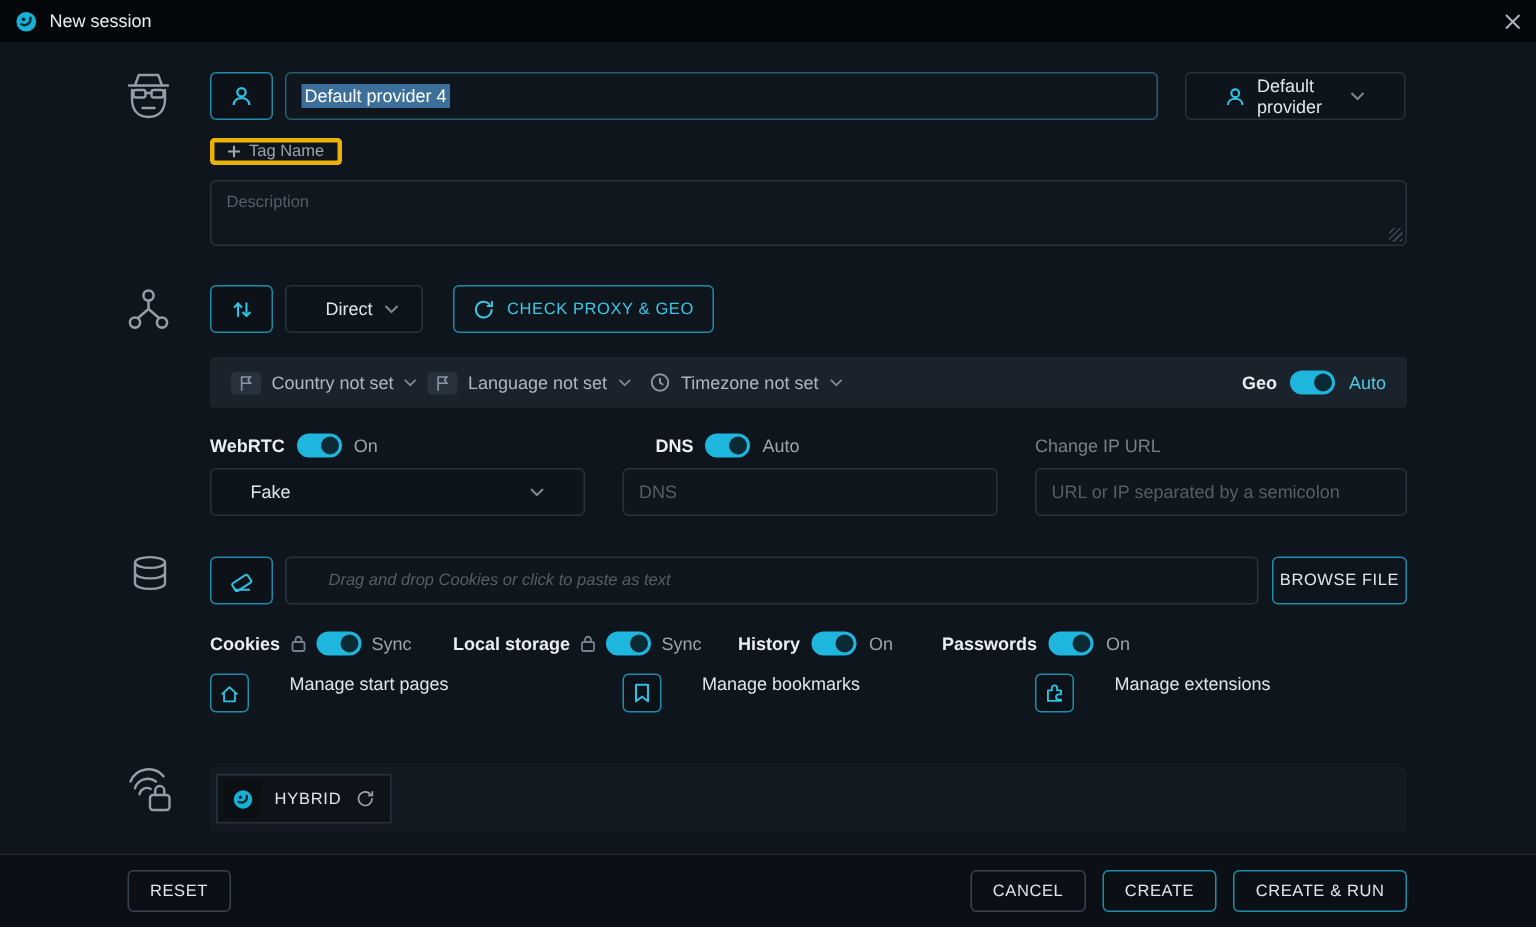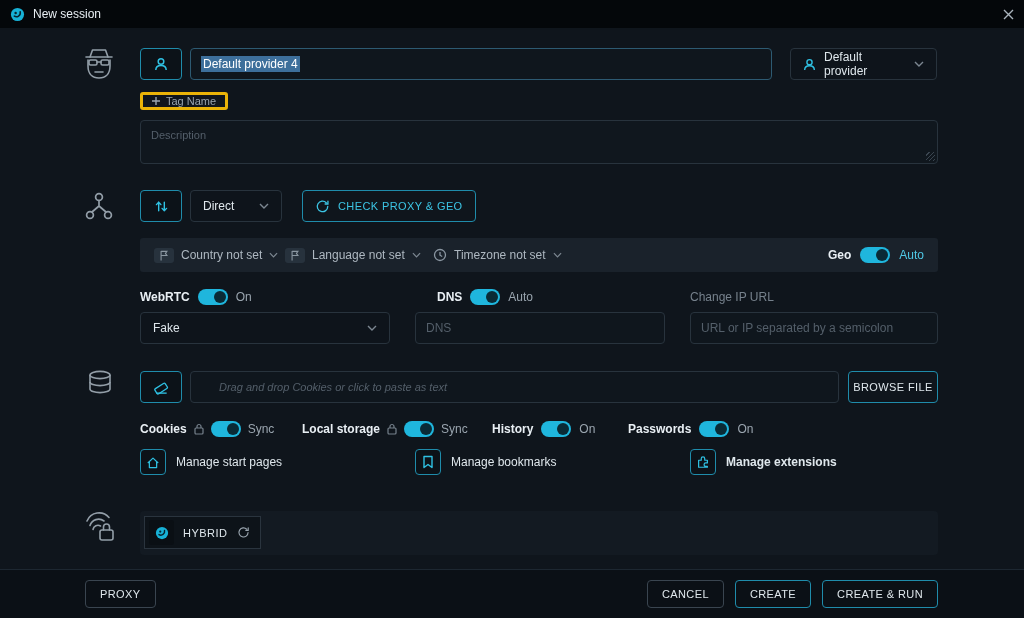--- a/index.html
+++ b/index.html
@@ -11,39 +11,39 @@
   
   .titlebar{position:absolute;top:0;left:0;right:0;height:28px;background:#04070a;
             display:flex;align-items:center;padding:0 10px;gap:8px;}
   .titlebar .title{font-size:12px;color:#e8eef3;}
   .closebtn{margin-left:auto;color:#aab4bd;cursor:pointer;display:flex;align-items:center;}
 
   
   .icbtn{display:flex;align-items:center;justify-content:center;width:42px;height:32px;
          border:1px solid #1f8cab;border-radius:4px;color:#2fc1e3;background:#0c1218;cursor:pointer;box-sizing:border-box;}
   .dd{display:flex;align-items:center;gap:8px;border:1px solid #28333d;border-radius:4px;background:#0e141b;
-      padding:0 12px;height:32px;color:#dfe7ec;cursor:pointer;box-sizing:border-box;font-size:12px;}
+      padding:0 26px;height:32px;color:#dfe7ec;cursor:pointer;box-sizing:border-box;font-size:12px;}
   .dd .chev{margin-left:auto;color:#7c8791;}
   .input{border:1px solid #28333d;border-radius:4px;background:#0f161d;color:#dfe7ec;padding:0 10px;
          height:32px;font-size:12px;font-family:inherit;box-sizing:border-box;outline:none;}
   .input::placeholder, textarea::placeholder{color:#545f6a;}
   .cyanbtn{display:inline-flex;align-items:center;gap:8px;border:1px solid #1f8cab;border-radius:4px;
            color:#3cc5e5;background:transparent;height:32px;padding:0 12px;font-size:11px;
            letter-spacing:.4px;cursor:pointer;box-sizing:border-box;white-space:nowrap;}
   .graybtn{border:1px solid #3a4550;border-radius:4px;background:transparent;color:#dfe7ec;height:28px;
            padding:0 14px;font-size:11px;letter-spacing:.4px;display:inline-flex;align-items:center;
            justify-content:center;cursor:pointer;box-sizing:border-box;white-space:nowrap;}
   .footcyan{border-color:#1f8cab;}
   .toggle{display:inline-block;width:30px;height:16px;border-radius:9px;background:#1fb6dd;position:relative;
           cursor:pointer;flex:none;}
   .toggle .knob{position:absolute;right:2px;top:2px;width:12px;height:12px;border-radius:50%;background:#0a2b36;}
   .label-strong{font-weight:bold;color:#e9eff4;font-size:12px;}
   .state{color:#9aa5af;font-size:12px;}
   .group{display:flex;align-items:center;gap:8px;position:absolute;height:18px;}
-  .manage{display:flex;align-items:center;gap:10px;cursor:pointer;position:absolute;}
+  .manage{display:flex;gap:27px;cursor:pointer;position:absolute;}
   .managebox{width:26px;height:26px;border:1px solid #1f8cab;border-radius:4px;display:flex;align-items:center;
              justify-content:center;color:#2fc1e3;box-sizing:border-box;background:#0c1218;}
   .strip{position:absolute;left:140px;top:238px;width:798px;height:34px;background:#1a222b;border-radius:3px;}
   .stripitem{display:flex;align-items:center;gap:7px;color:#aeb8c1;font-size:12px;cursor:pointer;
              position:absolute;top:0;height:34px;}
   .badge{width:20px;height:15px;background:#27323d;border-radius:3px;display:flex;align-items:center;
          justify-content:center;color:#8b97a2;flex:none;}
   .namefield{display:flex;align-items:center;border:1px solid #2d5a72;border-radius:4px;background:#0f161d;
              padding:0 10px;box-sizing:border-box;height:32px;}
   .namefield .sel{background:#3d6f9b;color:#fff;font-size:12px;padding:1px 2px;}
@@ -346,21 +346,21 @@
       <span>Manage start pages</span>
     </div>
     <div class="manage" style="left:275px;">
       <span class="managebox">
         <svg width="12" height="14" viewBox="0 0 12 14" fill="none" stroke="currentColor" stroke-width="1.4" stroke-linejoin="round">
           <path d="M2 1.5h8v11l-4-3-4 3z"></path>
         </svg>
       </span>
       <span>Manage bookmarks</span>
     </div>
-    <div class="manage" style="left:550px;font-weight:bold;">
+    <div class="manage" style="left:550px;">
       <span class="managebox">
         <svg width="14" height="14" viewBox="0 0 16 16" fill="none" stroke="currentColor" stroke-width="1.4" stroke-linejoin="round">
           <path d="M6 6V4.2a2 2 0 1 1 4 0V6h3v3h-1.8a2 2 0 1 0 0 4H13v1H3V6z"></path>
         </svg>
       </span>
       <span>Manage extensions</span>
     </div>
   </div>
 
   <div class="fppanel">
@@ -377,21 +377,21 @@
         <svg width="13" height="13" viewBox="0 0 16 16" fill="none" stroke="currentColor" stroke-width="1.4" stroke-linecap="round">
           <path d="M13.6 8A5.6 5.6 0 1 1 12 4"></path>
           <path d="M13.8 2.3v3h-3"></path>
         </svg>
       </span>
     </div>
   </div>
 
   <div class="footer">
     <button class="graybtn abs" style="left:85px;top:10px;">
-      <span>PROXY</span>
+      <span>RESET</span>
     </button>
     <div class="abs" style="right:86px;top:10px;display:flex;gap:11px;">
       <button class="graybtn">
         <span>CANCEL</span>
       </button>
       <button class="graybtn footcyan">
         <span>CREATE</span>
       </button>
       <button class="graybtn footcyan">
         <span>CREATE &amp; RUN</span>

